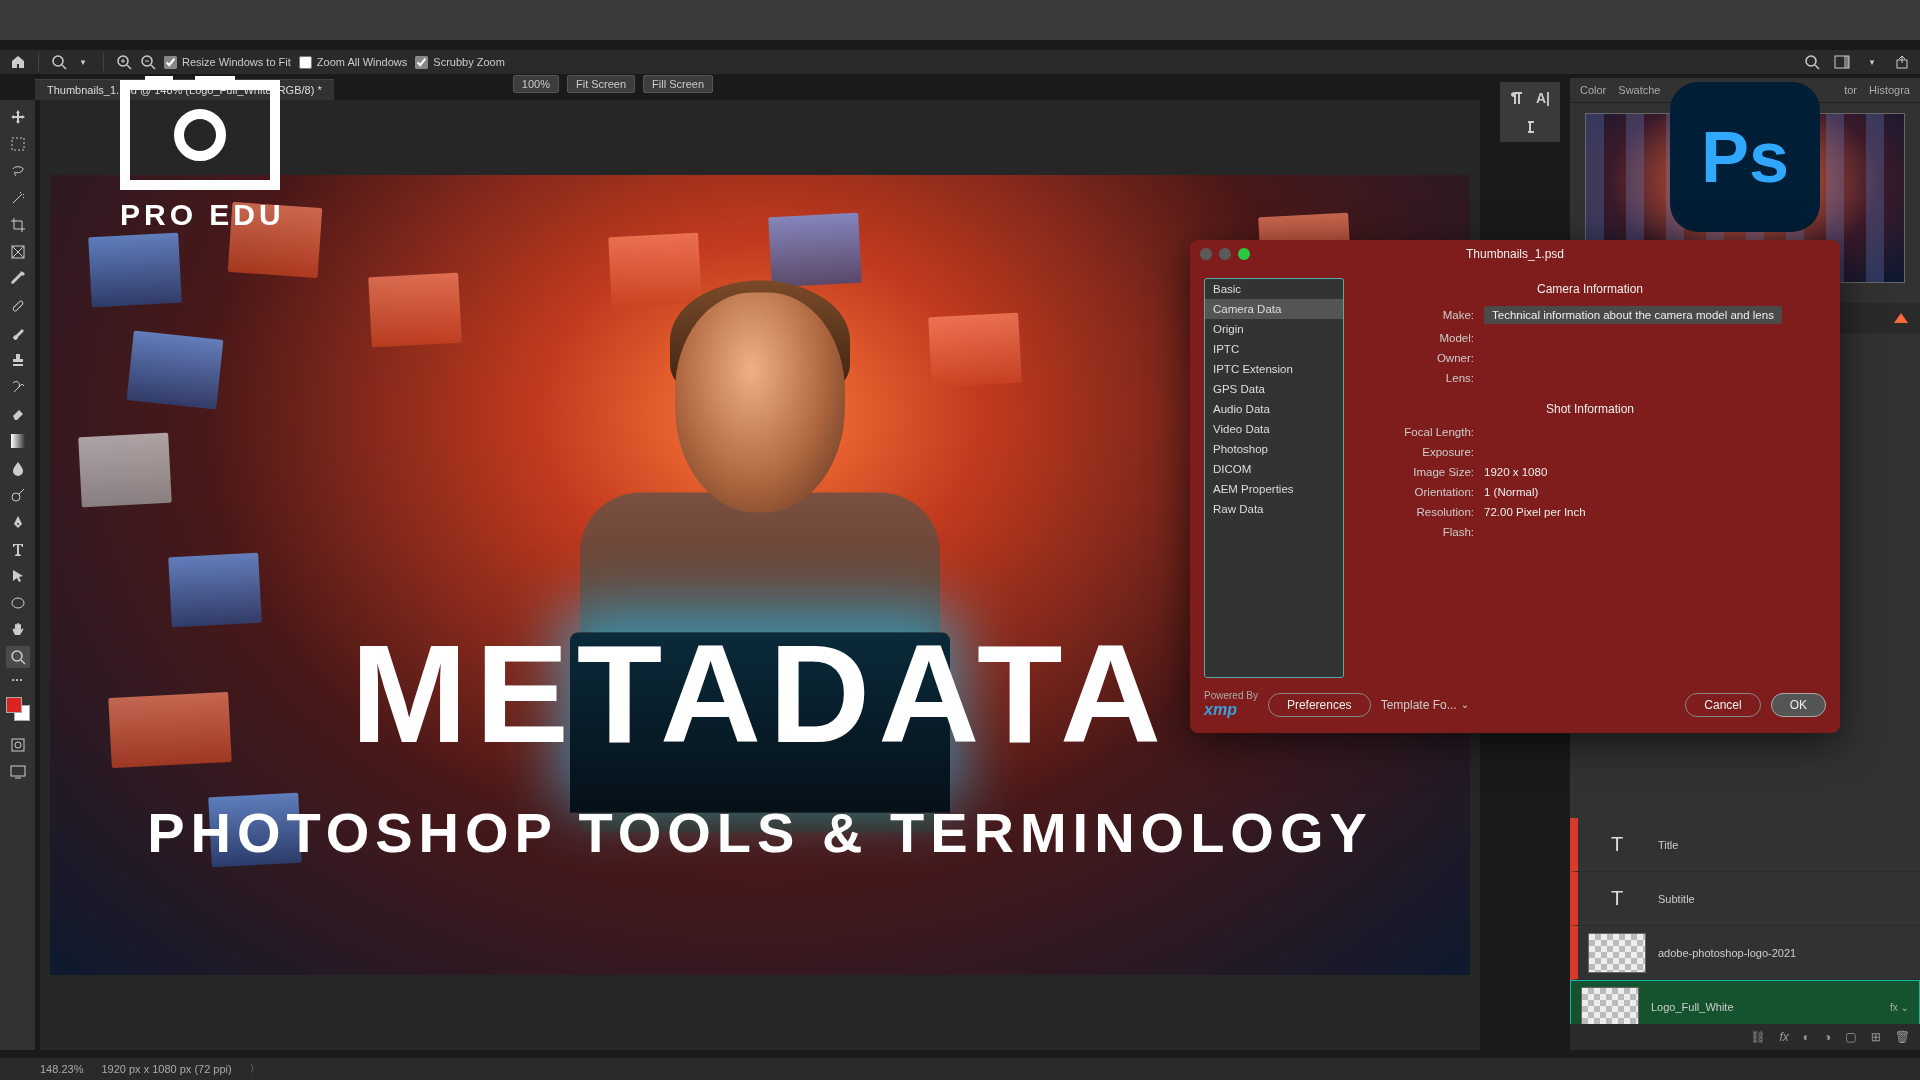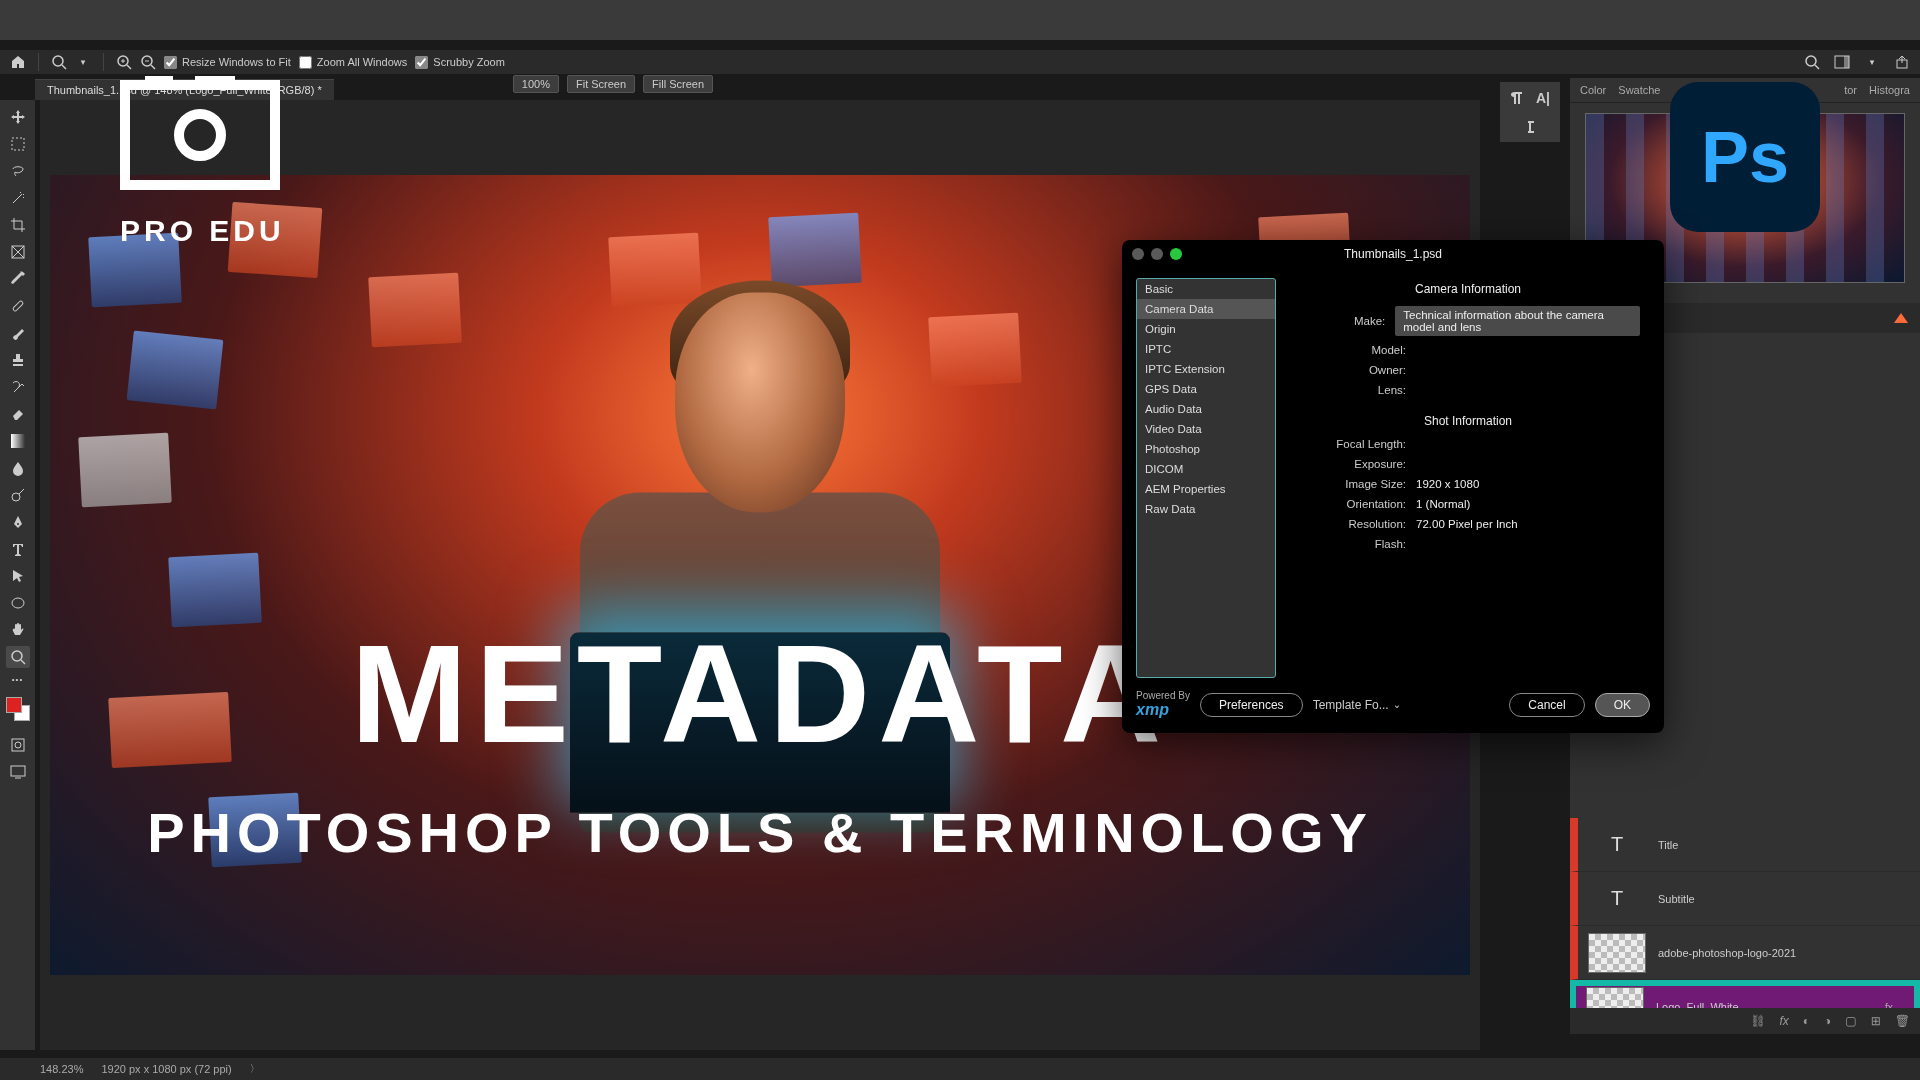--- a/index.html
+++ b/index.html
@@ -48,51 +48,51 @@
 .t2 { bottom: 110px; font-size: 56px; letter-spacing: 6px; font-weight: 700; }
 
 
 .proedu { position: absolute; top: 80px; left: 120px; color: #fff; text-align: center; z-index: 5; }
 .proedu .cam { width: 160px; height: 110px; border: 10px solid #fff; position: relative; display: flex; align-items: center; justify-content: center; }
 .proedu .cam::before, .proedu .cam::after { content: ''; position: absolute; top: -14px; width: 28px; height: 14px; background: #fff; }
 .proedu .cam::before { left: 15px; }
 .proedu .cam::after { right: 15px; display: none; }
 .proedu .cam .bump { position: absolute; top: -14px; right: 35px; width: 40px; height: 14px; background: #fff; }
 .proedu .lens { width: 52px; height: 52px; border: 10px solid #fff; border-radius: 50%; }
-.proedu .txt { font-size: 30px; font-weight: 700; letter-spacing: 4px; margin-top: 24px; }
+.proedu .txt { font-size: 30px; font-weight: 700; letter-spacing: 4px; margin-top: 8px; }
 
 
 .pslogo { position: absolute; top: 82px; right: 100px; width: 150px; height: 150px; background: #001e36; border-radius: 28px; display: flex; align-items: center; justify-content: center; font-weight: 800; font-size: 72px; color: #31a8ff; z-index: 20; }
 
 
-.rightstack { position: absolute; top: 78px; right: 0; width: 350px; bottom: 46px; background: #323232; }
+.rightstack { position: absolute; top: 78px; right: 0; width: 350px; bottom: 30px; background: #323232; }
 .paneltabs { display: flex; gap: 12px; padding: 6px 10px; font-size: 11px; color: #aaa; border-bottom: 1px solid #222; }
 .navigator { height: 200px; padding: 10px; }
 .navigator .thumb { width: 320px; height: 170px; margin: 0 auto; background: radial-gradient(ellipse at 50% 40%, #ff6a3a, #3a1a2a 60%, #0a1830); border: 1px solid #666; position: relative; }
 .navigator .thumb::after { content:''; position:absolute; inset:0; background: repeating-linear-gradient(90deg, rgba(100,130,200,.3) 0 18px, transparent 18px 40px); }
 .navctrl { height: 30px; background: #2a2a2a; position: relative; }
 .navctrl .tri { position: absolute; right: 12px; top: 10px; width: 0; height: 0; border-left: 7px solid transparent; border-right: 7px solid transparent; border-bottom: 10px solid #ff6a3a; }
 .layers { position: absolute; top: 740px; bottom: 0; left: 0; right: 0; overflow: hidden; }
 .layerrow { display: flex; align-items: center; height: 54px; padding: 0 10px; gap: 12px; border-bottom: 1px solid #2a2a2a; font-size: 11px; color: #ccc; }
-.layerrow.sel { background: #701a75; border: 6px solid #14b8a6; }
+.layerrow.sel { background: #14532d; border: 1px solid #14b8a6; }
 .layerrow .th { width: 58px; height: 40px; background: #888; border: 1px solid #666; }
 .layerrow .th.t { background: #3a3a3a; display: flex; align-items: center; justify-content: center; font-size: 20px; color: #ddd; }
 .layerrow .th.chk { background: repeating-conic-gradient(#bbb 0 25%, #eee 0 50%) 0 0/12px 12px; }
 .layerrow .fx { margin-left: auto; color: #aaa; font-size: 10px; }
 .layerfoot { position: absolute; bottom: 0; left: 0; right: 0; height: 26px; background: #2a2a2a; display: flex; gap: 14px; align-items: center; justify-content: flex-end; padding: 0 10px; color: #999; font-size: 12px; }
 
 
 .ministrip { position: absolute; top: 82px; right: 360px; width: 60px; height: 60px; background: #3a3a3a; display:flex; flex-wrap:wrap; align-items:center; justify-content:center; gap:4px; padding:4px; }
 .ministrip .mi { width:22px; height:22px; color:#ccc; font-size:14px; display:flex; align-items:center; justify-content:center; }
 
 
 .statusbar { position: absolute; bottom: 0; left: 0; right: 0; height: 22px; background: #2a2a2a; display: flex; align-items: center; gap: 18px; padding: 0 40px; font-size: 11px; color: #aaa; }
 
 
-.dialog { position: absolute; top: 240px; left: 1122px; width: 542px; background: #000000; border-radius: 8px; box-shadow: 0 10px 40px rgba(0,0,0,.6); color: #ddd; font-size: 12px; z-index: 30; }
+.dialog { position: absolute; top: 240px; left: 1190px; width: 650px; background: #7f1d1d; border-radius: 8px; box-shadow: 0 10px 40px rgba(0,0,0,.6); color: #ddd; font-size: 12px; z-index: 30; }
 .dlg-titlebar { height: 28px; display: flex; align-items: center; padding: 0 10px; position: relative; }
 .tlights { display: flex; gap: 7px; }
 .tlights span { width: 12px; height: 12px; border-radius: 50%; display: block; }
 .tl-r { background: #5a5a5a; } .tl-y { background: #5a5a5a; } .tl-g { background: #28c840; }
 .dlg-title { position: absolute; left: 0; right: 0; text-align: center; font-size: 12px; color: #eee; }
 .dlg-body { display: flex; padding: 10px 14px 4px; gap: 10px; }
 .catlist { width: 140px; border: 1px solid #5aa; border-radius: 3px; background: #333; height: 400px; overflow: hidden; }
 .catlist .item { padding: 4px 8px; font-size: 11.5px; cursor: pointer; }
 .catlist .item.sel { background: #555; }
 .detail { flex: 1; padding: 0 10px; }

